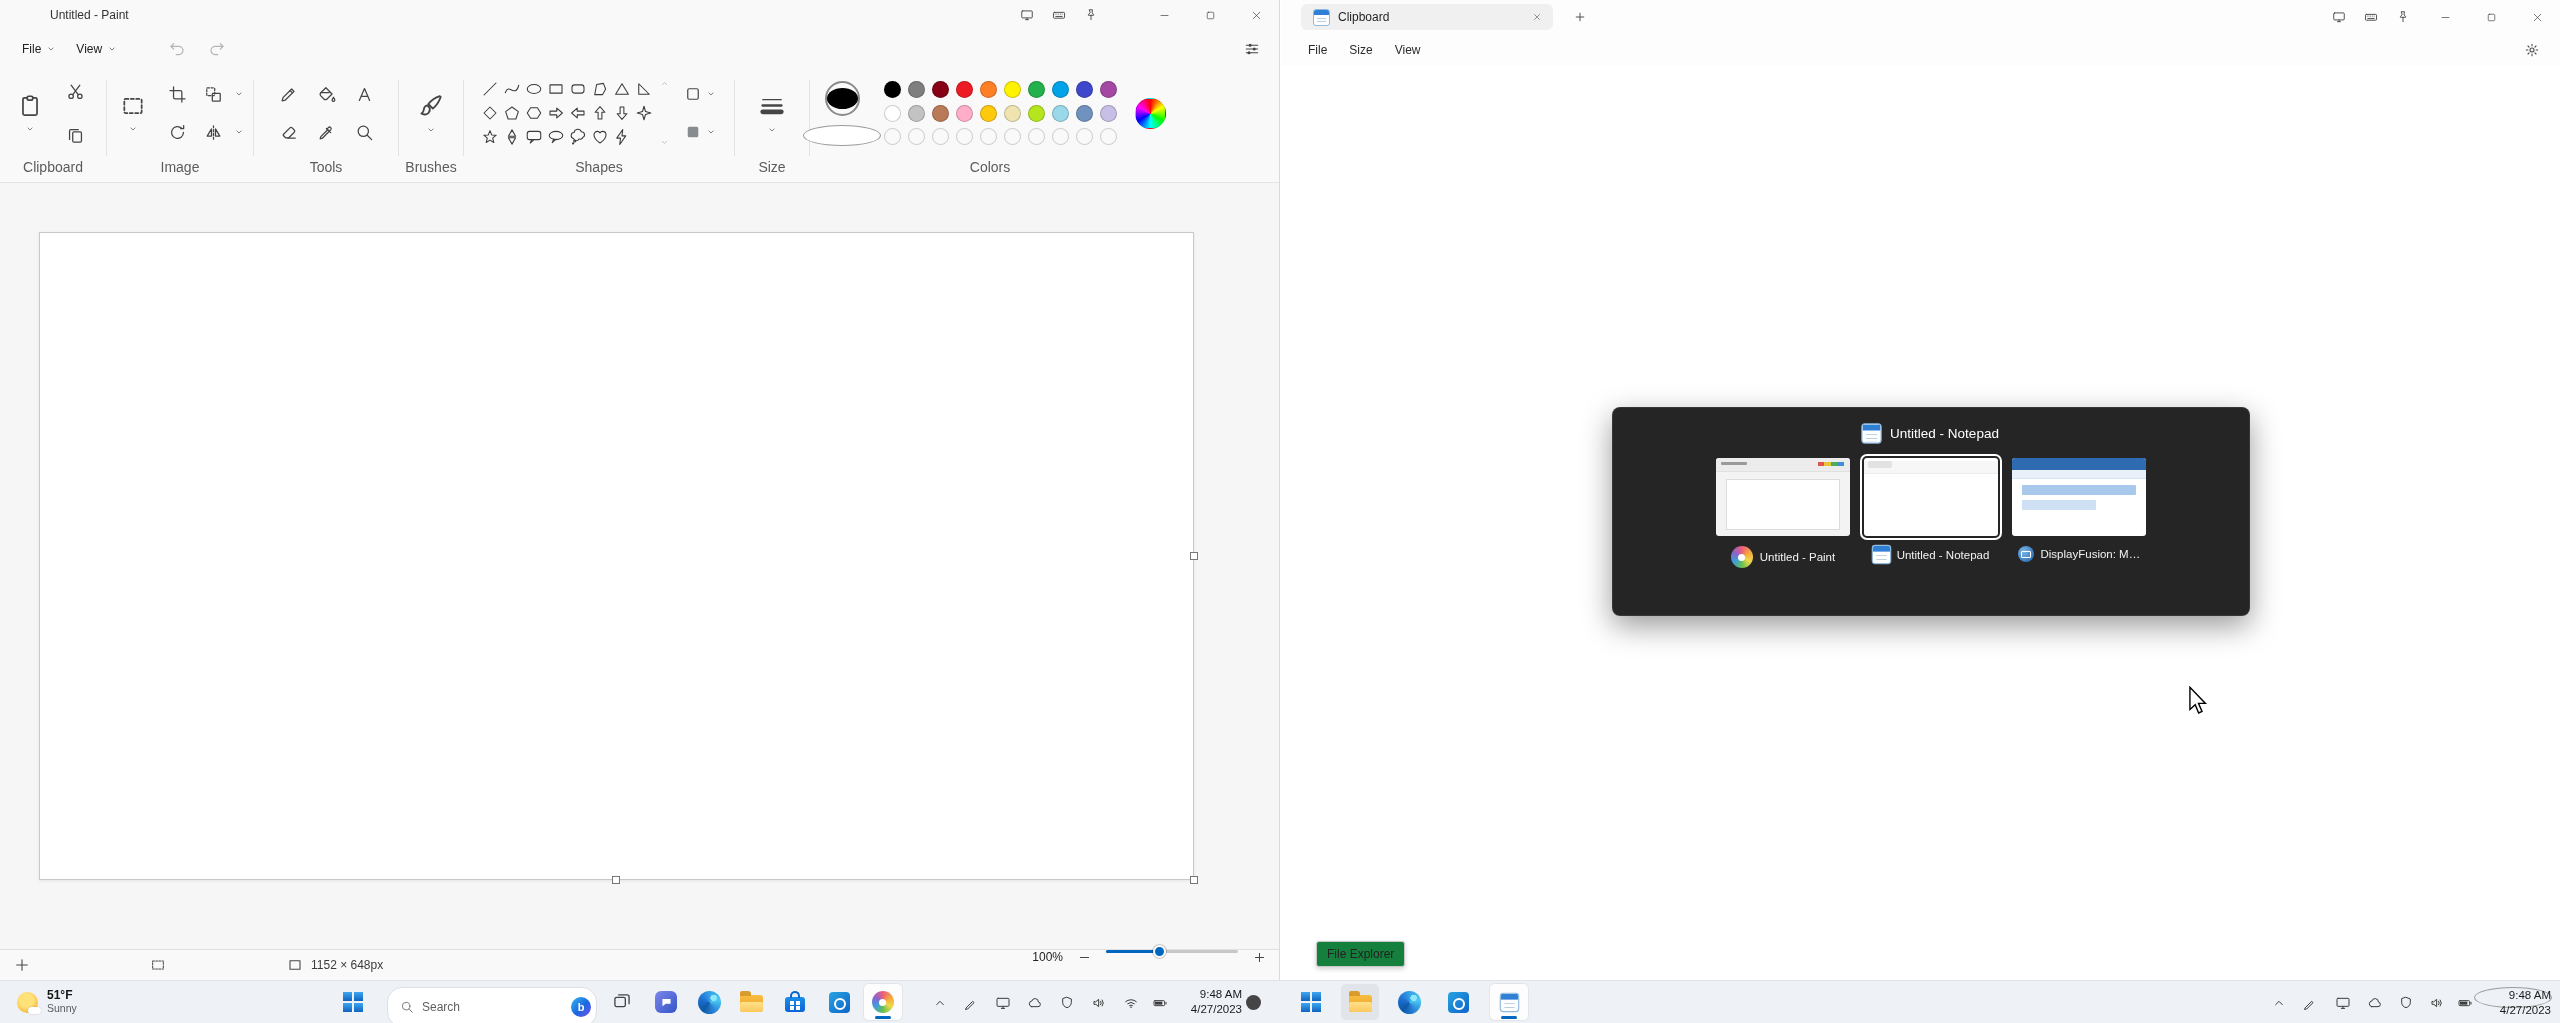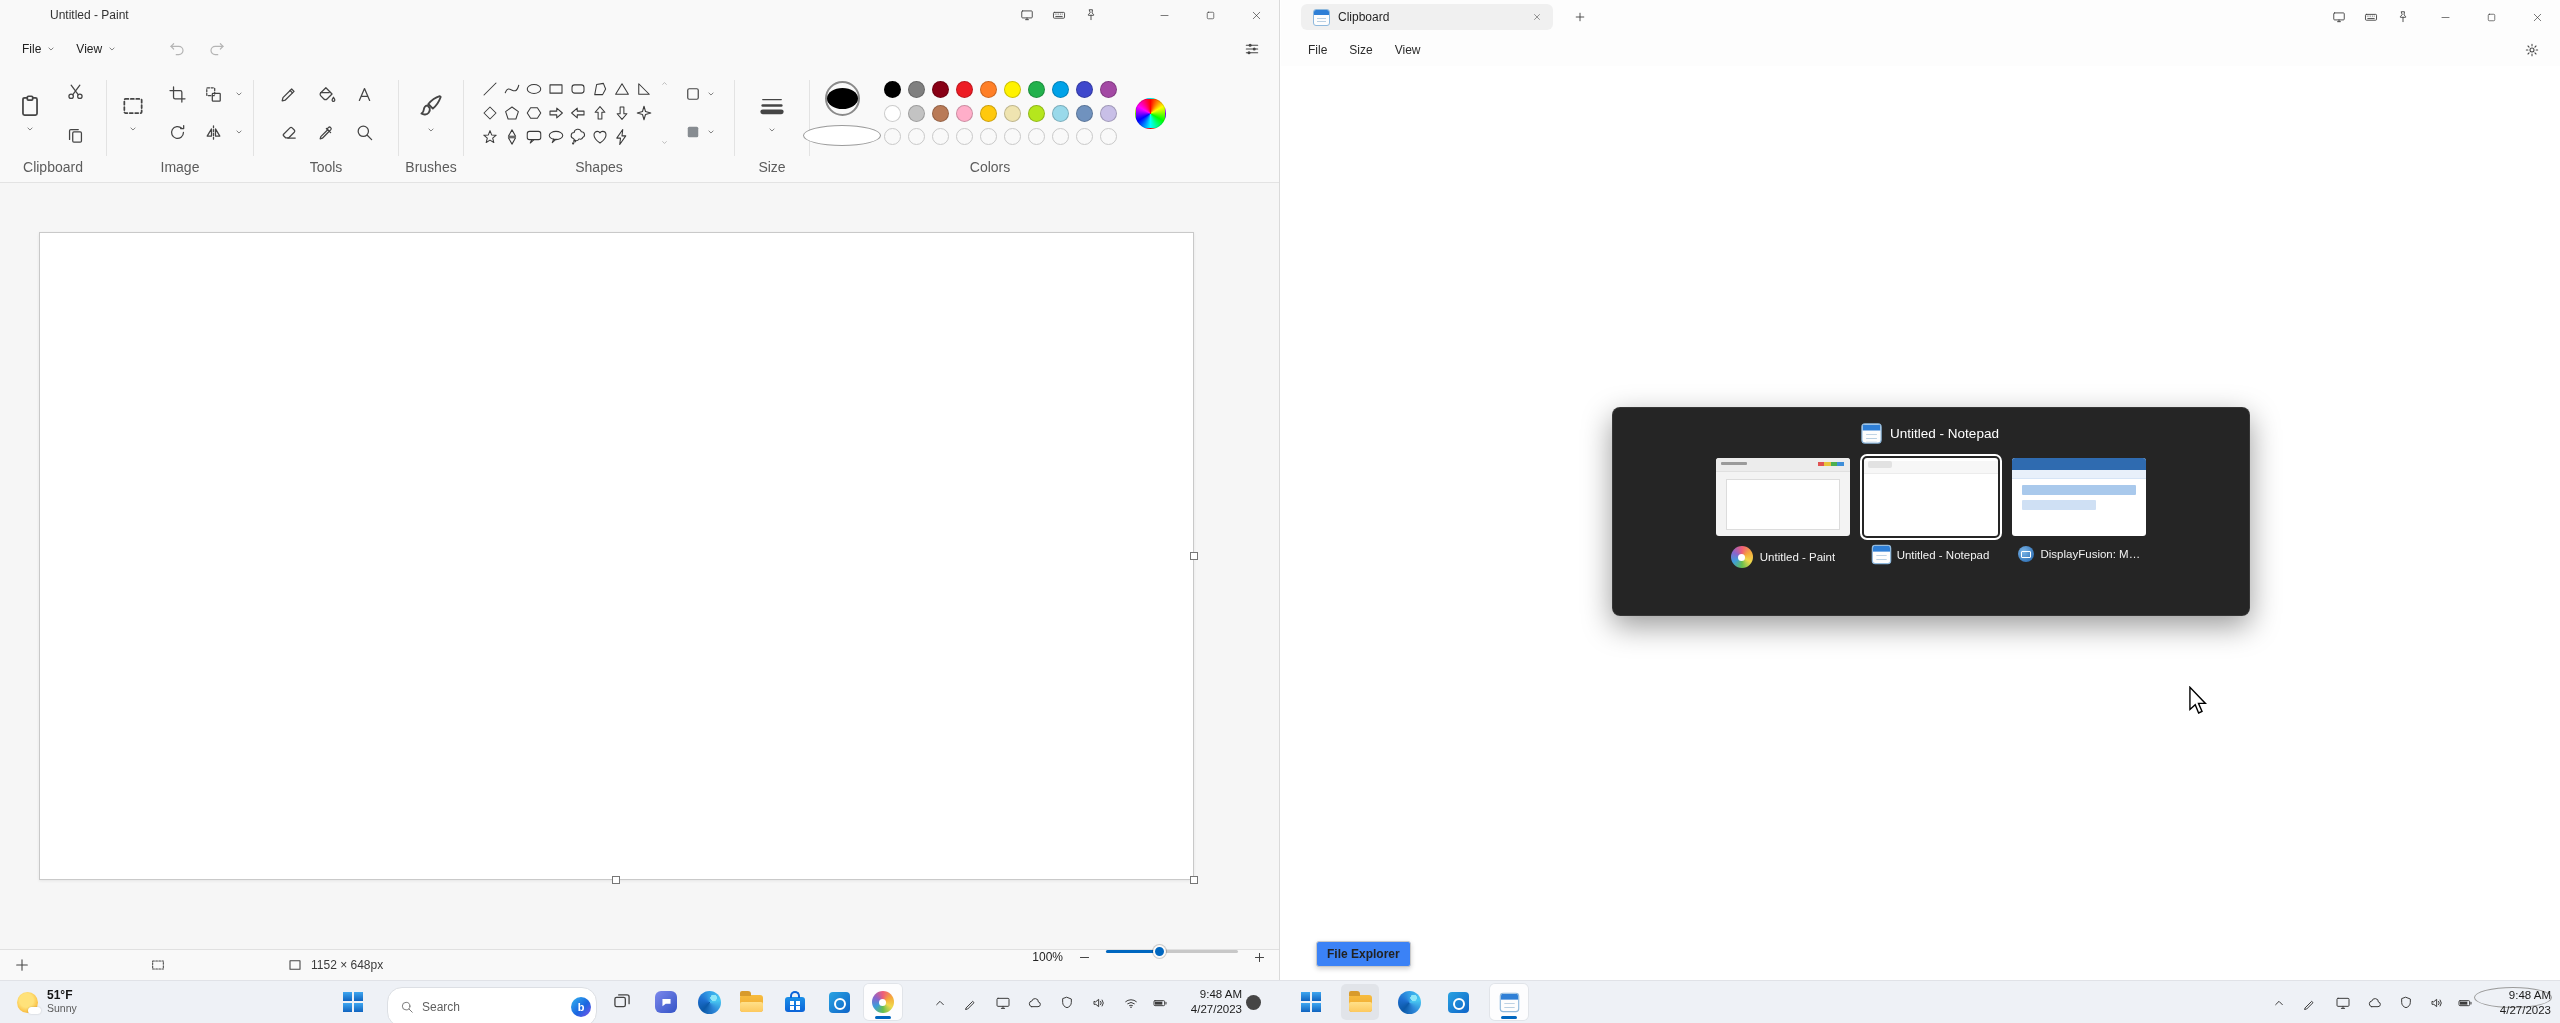--- a/index.html
+++ b/index.html
@@ -109,21 +109,21 @@
   .tn-strip{height:12px;background:#f7f7f7;border-bottom:1px solid #ececec;}
   .tn-tab{display:block;width:24px;height:7px;background:#e2e2e2;border-radius:2px;margin:3px 0 0 4px;}
   .t-df{background:#fff;}
   .td-head{height:12px;background:#2f6bb0;}
   .td-toolbar{height:8px;background:#e8f0fa;border-bottom:1px solid #d6e4f5;}
   .td-row1{margin:6px 10px 0;height:10px;background:#a9c9ec;border-radius:1px;}
   .td-row2{margin:5px 10px 0;height:10px;width:55%;background:#cfe0f4;border-radius:1px;}
   .t-desktop{background:#fcfdfe;}
 
   
-  .tooltip{position:absolute;left:1316px;top:941px;height:24px;display:flex;align-items:center;padding:0 10px;background:#3b82f6;border:1px solid #c9c9c9;border-radius:3px;box-shadow:0 2px 5px rgba(0,0,0,.18);font-size:12px;color:#222;z-index:70;font-weight:bold;}
+  .tooltip{position:absolute;left:1316px;top:941px;height:24px;display:flex;align-items:center;padding:0 10px;background:#15803d;border:1px solid #c9c9c9;border-radius:3px;box-shadow:0 2px 5px rgba(0,0,0,.18);font-size:12px;color:#222;z-index:70;}
 
   
   .taskbar{position:absolute;left:0;top:980px;width:2560px;height:43px;background:#eef1f6;border-top:1px solid rgba(0,0,0,.06);box-sizing:border-box;z-index:40;}
   .tb-weather{position:absolute;left:8px;top:3px;height:36px;display:flex;align-items:center;gap:9px;padding:0 9px;border-radius:5px;}
   .ic-sun{width:21px;height:21px;border-radius:50%;background:radial-gradient(circle at 45% 40%,#ffe27a 0 40%,#f9b93a 75%,#f0a428);position:relative;}
   .ic-sun::after{content:"";position:absolute;right:-3px;bottom:-1px;width:13px;height:7px;background:#fff;border-radius:4px;box-shadow:0 0 2px rgba(0,0,0,.2);}
   .wx{display:flex;flex-direction:column;line-height:13px;}
   .wx b{font-size:12px;font-weight:700;color:#151515;}
   .wx i{font-style:normal;font-size:10.5px;color:#5a5a5a;}
   .tb-btn{position:absolute;top:3px;width:38px;height:36px;display:flex;align-items:center;justify-content:center;border-radius:5px;}

